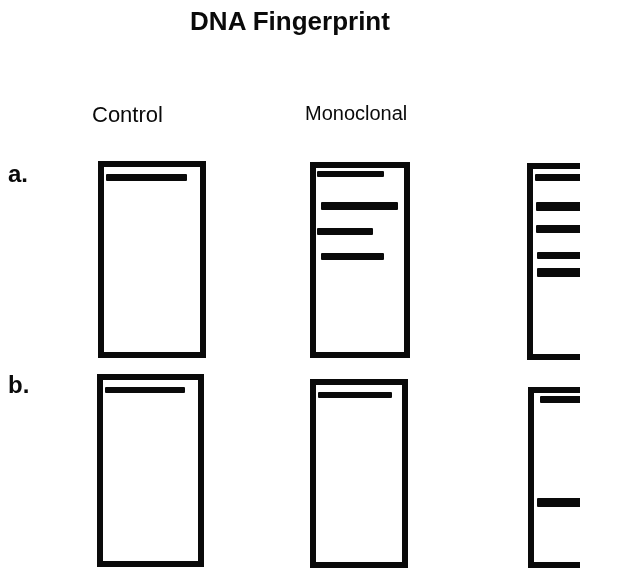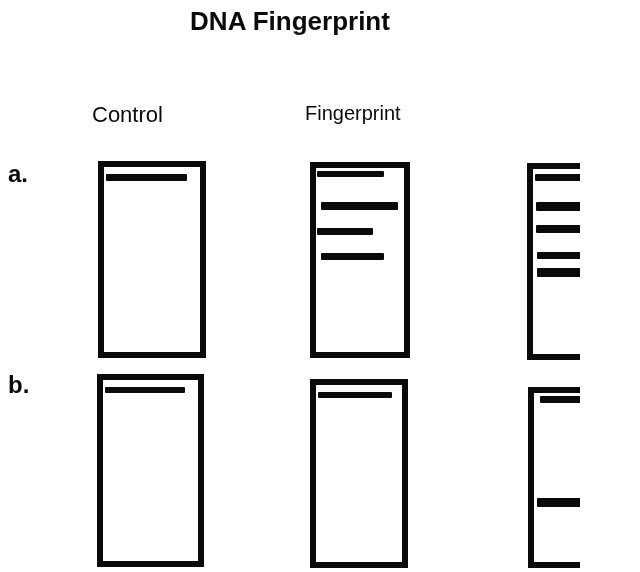--- a/index.html
+++ b/index.html
@@ -56,21 +56,21 @@
 </style>
 </head>
 <body>
 
 <div class="canvas">
 
   <h1 class="title">DNA Fingerprint</h1>
 
   <div class="col-label control">Control</div>
 
-  <div class="col-label polyclonal">Fingerprint</div>
+  <div class="col-label polyclonal">Monoclonal</div>
 
 
   <div class="row-label row-a">a.</div>
 
   <div class="row-label row-b">b.</div>
 
   <div>
       <div class="lane" style="left: 98px; top: 161px; width: 108px; height: 197px; border-color: rgb(10, 10, 10);">
         <div class="band" style="left: 2px; top: 7px; width: 81px; height: 7px; background: rgb(10, 10, 10);"></div>
       </div>

